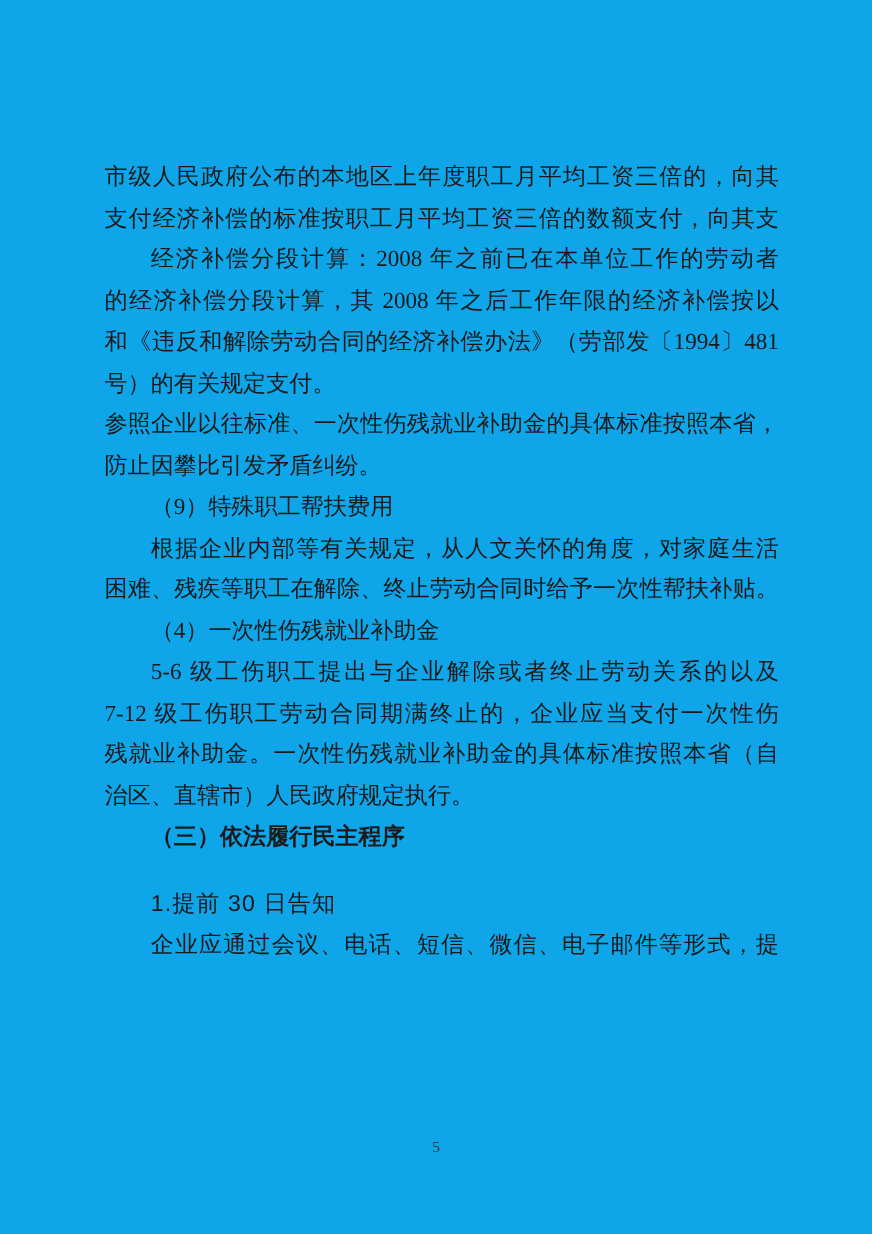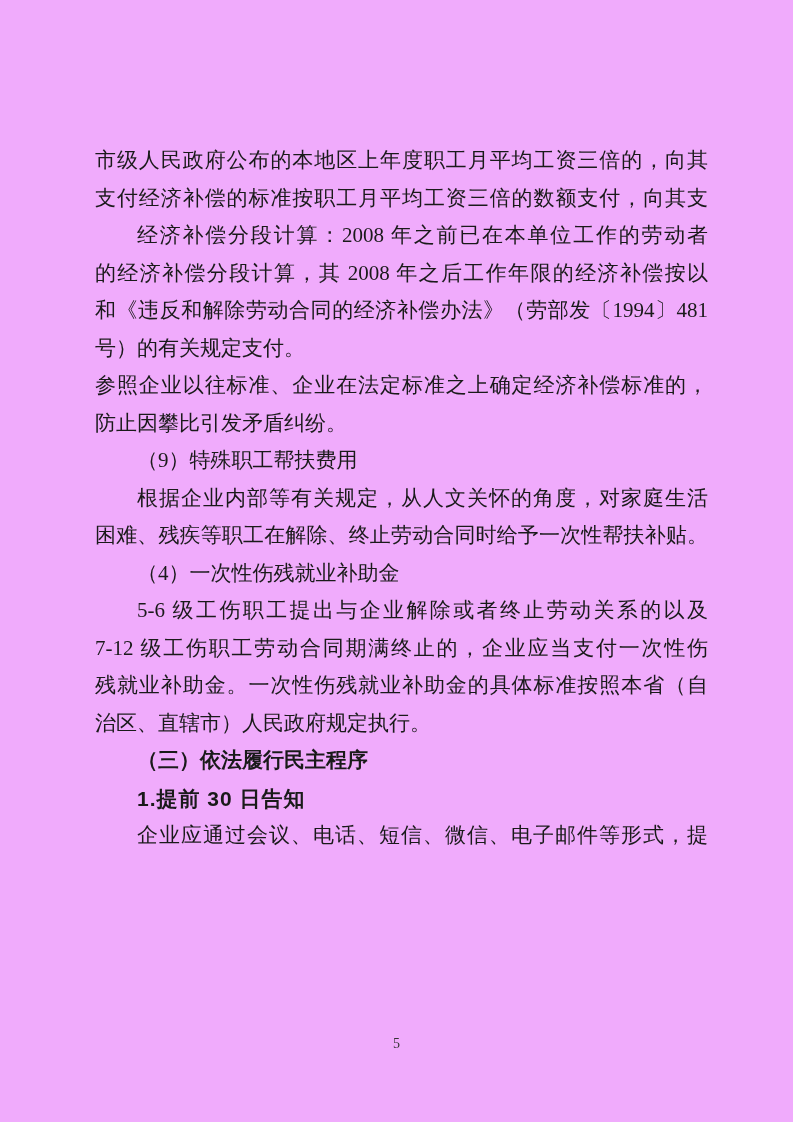--- a/index.html
+++ b/index.html
@@ -4,21 +4,21 @@
 <style>
   html, body {
     margin: 0;
     padding: 0;
     background: #ffffff;
   }
   .page {
     position: relative;
     width: 793px;
     height: 1122px;
-    background: #f0abfc;
+    background: #0ea5e9;
     overflow: hidden;
   }
   .content {
     position: absolute;
     left: 95px;
     top: 142px;
     width: 613px;
   }
   .line {
     font-family: "Liberation Serif", "DejaVu Serif", serif;
@@ -33,23 +33,24 @@
     text-indent: 2em;
   }
   .line.fill {
     text-align-last: justify;
   }
   .line.style-heading-kai {
     font-family: "Liberation Serif", "DejaVu Serif", serif;
     font-weight: bold;
   }
   .line.style-heading-bold {
-    font-weight: 700;
+    font-weight: 400;
     font-family: "Liberation Sans", "DejaVu Sans", sans-serif;
     letter-spacing: 1px;
+    margin-top: 23px;
   }
   .footer {
     position: absolute;
     left: 0;
     right: 0;
     top: 1034px;
     text-align: center;
     font-family: "Liberation Serif", "DejaVu Serif", serif;
     font-size: 14px;
     line-height: 20px;
@@ -60,21 +61,21 @@
 <body>
 
 <div class="page">
   <div class="content">
       <div class="line fill">市级人民政府公布的本地区上年度职工月平均工资三倍的，向其</div>
       <div class="line fill">支付经济补偿的标准按职工月平均工资三倍的数额支付，向其支</div>
       <div class="line indent fill">经济补偿分段计算：2008 年之前已在本单位工作的劳动者</div>
       <div class="line fill">的经济补偿分段计算，其 2008 年之后工作年限的经济补偿按以</div>
       <div class="line fill">和《违反和解除劳动合同的经济补偿办法》（劳部发〔1994〕481</div>
       <div class="line">号）的有关规定支付。</div>
-      <div class="line fill">参照企业以往标准、企业在法定标准之上确定经济补偿标准的，</div>
+      <div class="line fill">参照企业以往标准、一次性伤残就业补助金的具体标准按照本省，</div>
       <div class="line">防止因攀比引发矛盾纠纷。</div>
       <div class="line indent">（9）特殊职工帮扶费用</div>
       <div class="line indent fill">根据企业内部等有关规定，从人文关怀的角度，对家庭生活</div>
       <div class="line fill">困难、残疾等职工在解除、终止劳动合同时给予一次性帮扶补贴。</div>
       <div class="line indent">（4）一次性伤残就业补助金</div>
       <div class="line indent fill">5-6 级工伤职工提出与企业解除或者终止劳动关系的以及</div>
       <div class="line fill">7-12 级工伤职工劳动合同期满终止的，企业应当支付一次性伤</div>
       <div class="line fill">残就业补助金。一次性伤残就业补助金的具体标准按照本省（自</div>
       <div class="line">治区、直辖市）人民政府规定执行。</div>
       <div class="line indent style-heading-kai">（三）依法履行民主程序</div>

